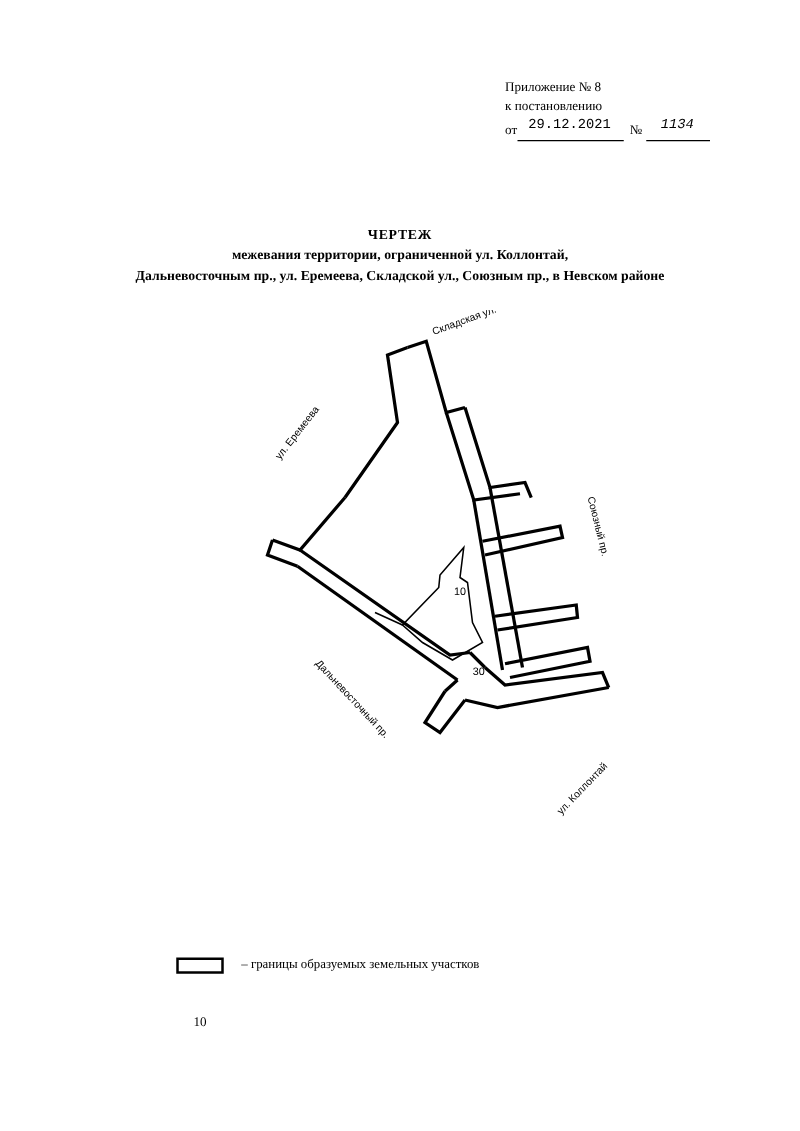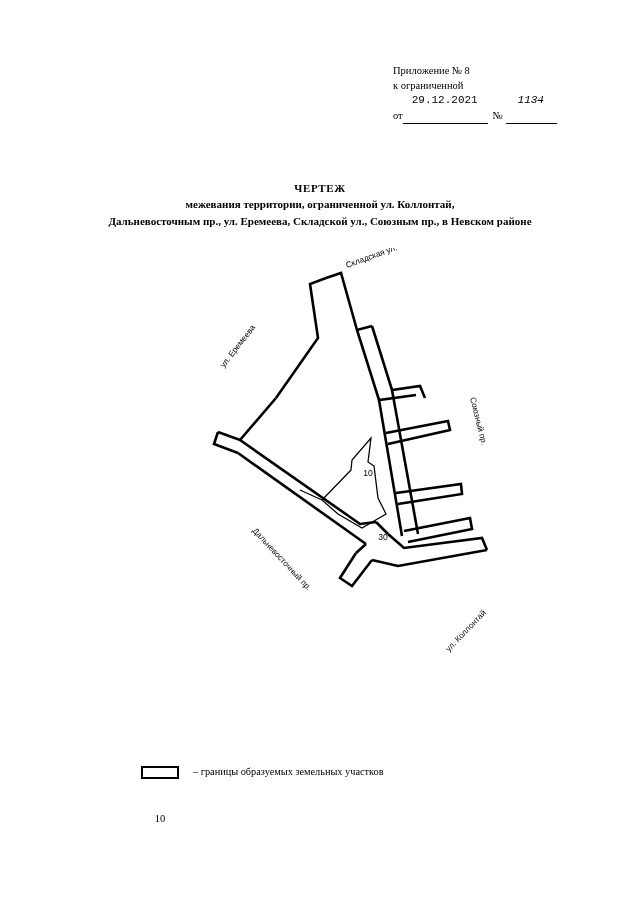--- a/index.html
+++ b/index.html
@@ -13,21 +13,21 @@
     height: 905px;
     position: relative;
     font-family: "Liberation Serif", "DejaVu Serif", serif;
     color: #000000;
     overflow: hidden;
   }
 
   
   .doc-header {
     position: absolute;
-    left: 393px;
+    left: 404px;
     top: 64px;
     width: 220px;
     font-size: 10.5px;
     line-height: 14.6px;
     text-align: left;
   }
   .doc-header .hline {
     white-space: nowrap;
   }
   .approval-line {
@@ -36,21 +36,21 @@
     white-space: nowrap;
     margin-top: 0.5px;
   }
   .approval-line .lbl {
     font-size: 10.5px;
   }
   .filled {
     font-family: "Liberation Mono", "DejaVu Sans Mono", monospace;
     font-size: 11px;
     border-bottom: 1px solid #000;
-    padding: 0 4px 16px 3px;
+    padding: 0 4px 5px 3px;
     line-height: 13px;
     display: inline-block;
   }
   .filled.date-val { min-width: 78px; text-align: center; }
   .filled.num-val  { min-width: 44px; text-align: center; font-style: italic; }
   .approval-line .nb { margin: 0 3px 0 5px; }
 
   
   .title-block {
     position: absolute;
@@ -140,21 +140,21 @@
   }
   .legend-text {
     font-size: 10.3px;
   }
 </style>
 </head>
 <body>
 
 <div class="doc-header">
   <div class="hline">Приложение № 8</div>
-  <div class="hline">к ограниченной</div>
+  <div class="hline">к постановлению</div>
   <div class="approval-line">
     <span class="lbl">от</span>
     <span class="filled date-val">29.12.2021</span>
     <span class="lbl nb">№</span>
     <span class="filled num-val">1134</span>
   </div>
 </div>
 
 <div class="title-block">
   <div class="t-main">ЧЕРТЕЖ</div>

